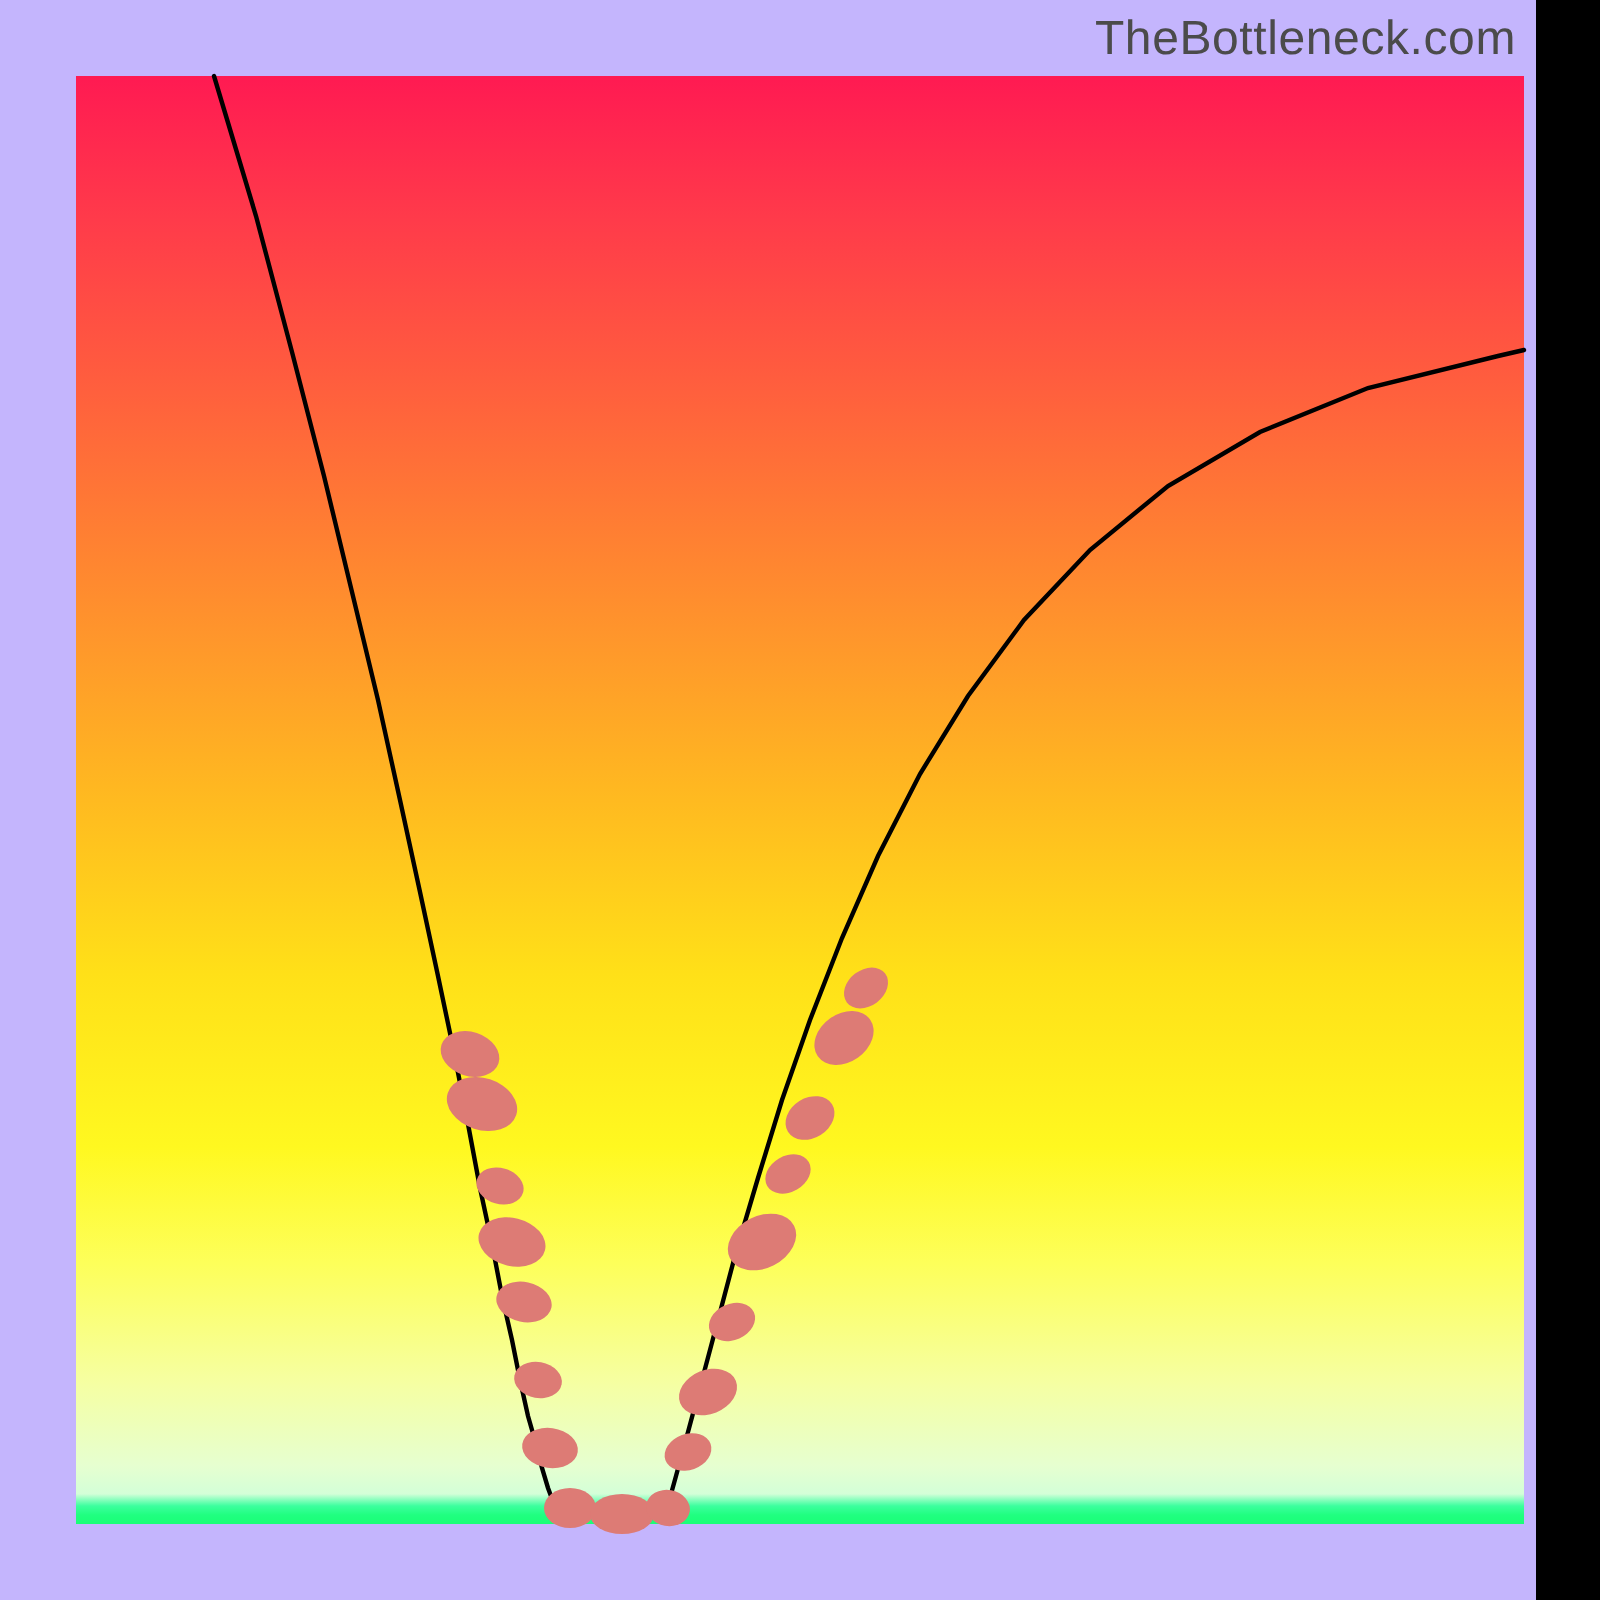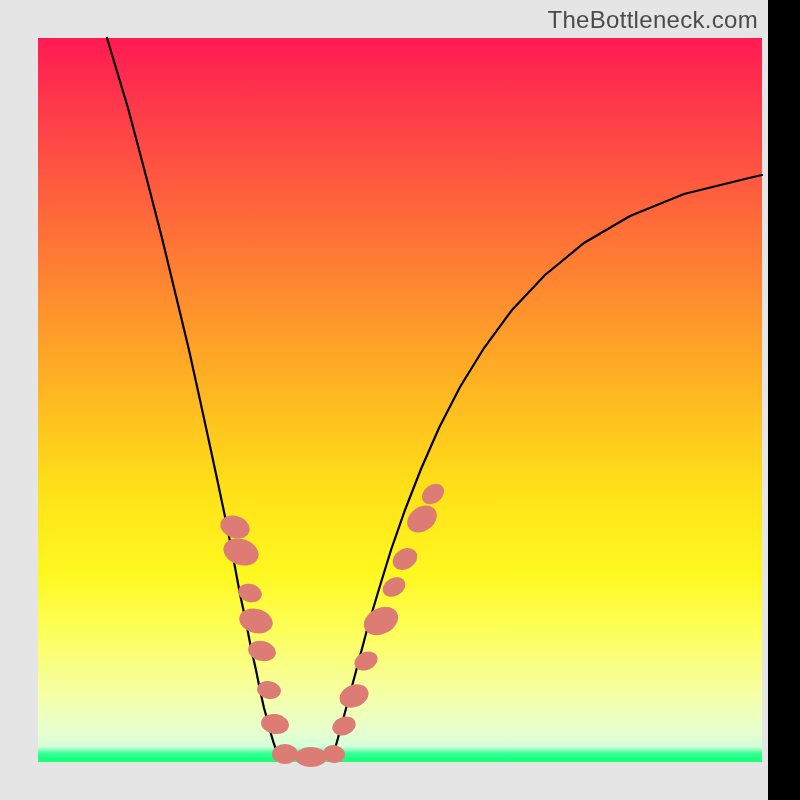--- a/index.html
+++ b/index.html
@@ -10,21 +10,21 @@
     overflow: hidden;
     background: #000;
     font-family: Arial, Helvetica, sans-serif;
   }
   .frame {
     position: absolute;
     top: 0;
     left: 0;
     width: 768px;
     height: 800px;
-    background: #e5e5e5;
+    background: #c4b5fd;
   }
   .plot-area {
     position: absolute;
     top: 38px;
     left: 38px;
     width: 724px;
     height: 724px;
     
     background: linear-gradient(
       to bottom,

